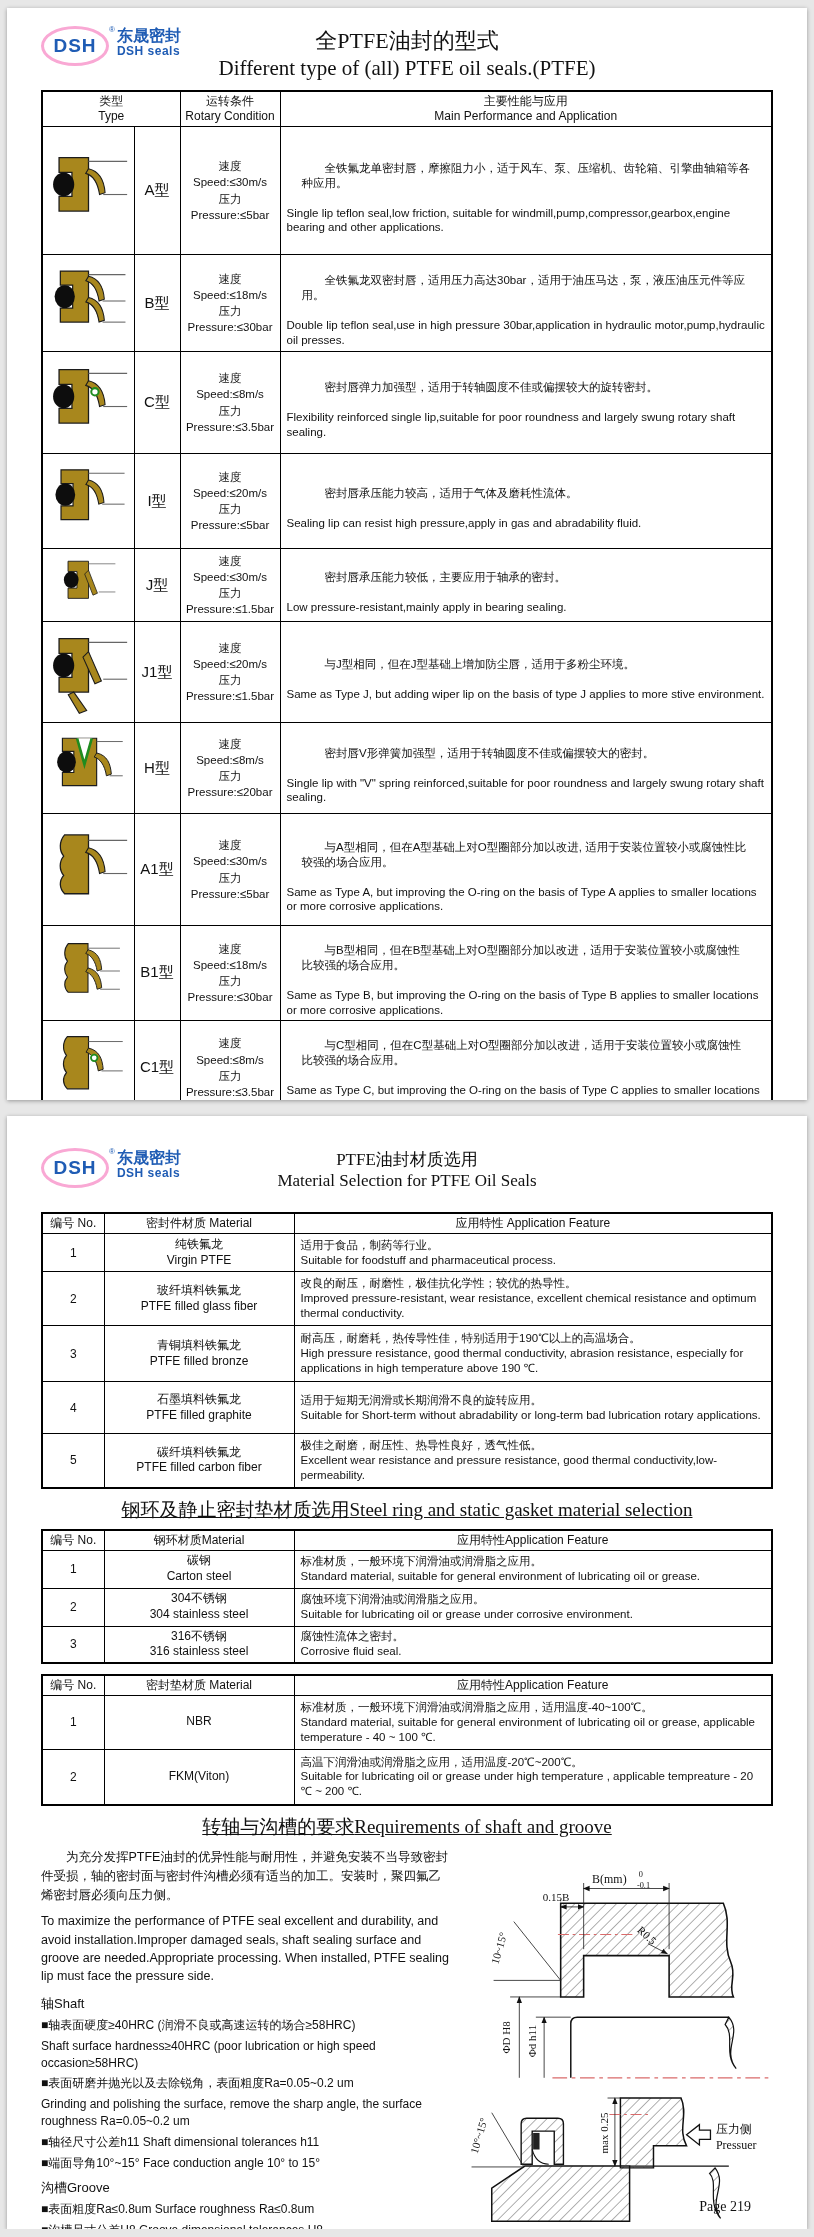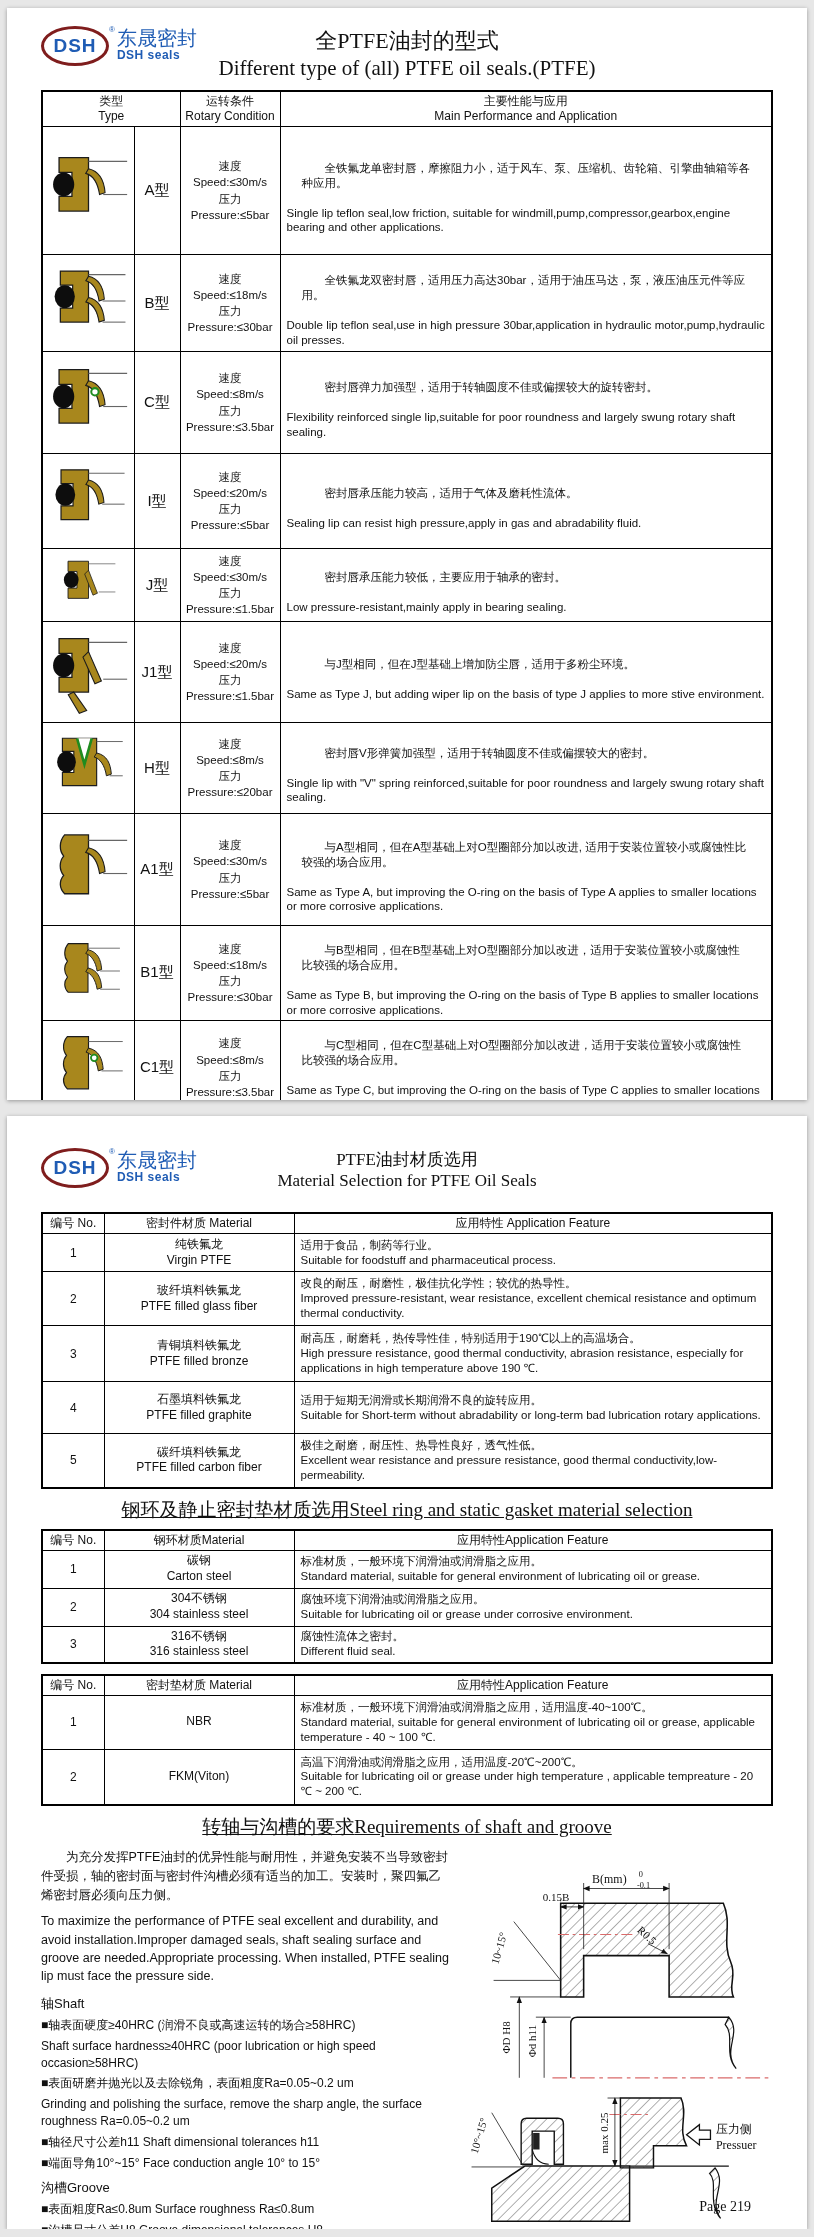--- a/index.html
+++ b/index.html
@@ -5,24 +5,24 @@
   html,body{margin:0;padding:0;}
   body{background:#e7e7e7;font-family:"Liberation Sans",sans-serif;color:#111;}
   .canvas{width:814px;margin:0 auto;padding:8px 0 0;}
   .page{background:#fff;margin:0 7px;box-shadow:0 1px 4px rgba(0,0,0,.35);position:relative;overflow:hidden;}
   .page1{height:1092px;padding:16px 34px 0;box-sizing:border-box;}
   .page-gap{height:16px;}
   .page2{height:1113px;padding:30px 34px 0;box-sizing:border-box;}
   
   .doc-header{position:relative;min-height:60px;margin-bottom:6px;}
   .logo{position:absolute;left:0;top:2px;display:flex;align-items:flex-start;color:#1f5cb4;}
-  .logo-oval{display:flex;align-items:center;justify-content:center;width:62px;height:34px;border:3px solid #7f1d1d;border-radius:50%;font-weight:bold;font-size:19px;letter-spacing:1px;font-family:"Liberation Sans",sans-serif;}
+  .logo-oval{display:flex;align-items:center;justify-content:center;width:62px;height:34px;border:3px solid #f9a8d4;border-radius:50%;font-weight:bold;font-size:19px;letter-spacing:1px;font-family:"Liberation Sans",sans-serif;}
   .logo-reg{font-size:8px;line-height:8px;margin:0 2px 0 0;}
   .logo-text{display:flex;flex-direction:column;line-height:1.05;margin-top:2px;}
-  .logo-cn{font-weight:normal;font-size:20px;}
+  .logo-cn{font-weight:bold;font-size:16px;}
   .logo-en{font-weight:bold;font-size:12px;letter-spacing:.5px;}
   .titles{text-align:center;padding-top:2px;}
   .title-cn{font-family:"Liberation Serif",serif;font-size:22px;}
   .title-en{font-family:"Liberation Serif",serif;font-size:21px;}
   .titles.small .title-cn{font-size:17px;}
   .titles.small .title-en{font-size:17px;}
   
   table{width:100%;border-collapse:collapse;table-layout:fixed;}
   .doc-table{border:2px solid #000;}
   .doc-table th,.doc-table td{border:1px solid #000;padding:2px 4px;vertical-align:middle;}
@@ -420,21 +420,21 @@
             </td>
         </tr>
         <tr style="height:34px">
           <td class="no">3</td>
           <td class="mat">
               <div>316不锈钢</div>
               <div>316 stainless steel</div>
             </td>
           <td class="feat">
               <p class="cn">腐蚀性流体之密封。</p>
-              <p class="en">Different fluid seal.</p>
+              <p class="en">Corrosive fluid seal.</p>
             </td>
         </tr>
       </tbody>
     </table>
 
     <table class="doc-table mt">
       <colgroup>
           <col style="width:62px">
           <col style="width:190px">
           <col>

